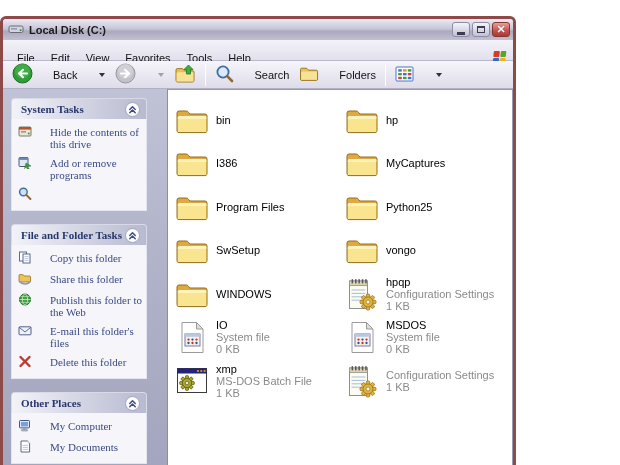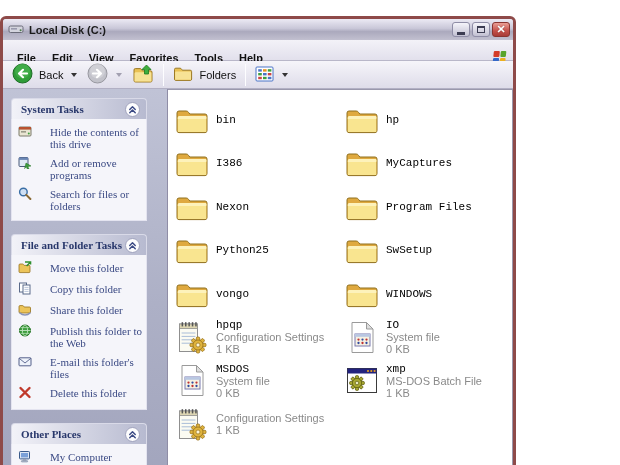--- a/index.html
+++ b/index.html
@@ -17,27 +17,27 @@
   .winbtn { width:18px; height:15px; margin-left:2px; border-radius:3px;
     border:1px solid #8f8da6; display:inline-flex; align-items:center; justify-content:center;
     background:linear-gradient(#f5f4fa, #c2c0d2); position:relative; }
   .winbtn.close { background:linear-gradient(#eb9f96, #c4504a 60%, #a83b37);
     border-color:#8a3431; }
   .glyph-min { width:8px; height:3px; background:#3c3c52; margin-top:7px; }
   .glyph-max { width:8px; height:7px; border:1.5px solid #3c3c52; border-top-width:2.5px; }
   .glyph-close { color:#fff; font-weight:bold; font-size:11px; line-height:1; text-shadow:0 0 1px #7a2a26; }
   
   .menubar { height:21px; flex:0 0 21px; background:linear-gradient(#f3f2f8,#e2e0ec);
-    border-bottom:1px solid #b9b7c9; display:flex; align-items:center; padding:16px 2px 0 6px;font-weight:bold; }
+    border-bottom:1px solid #b9b7c9; display:flex; align-items:center; padding:16px 2px 0 6px; }
   .menu-item { padding:2px 8px 3px 8px; color:#111; cursor:default; }
   .menubar .spacer { flex:1 1 auto; }
   
   .toolbar { height:28px; flex:0 0 28px; background:linear-gradient(#f6f5fa,#dedce9);
     border-bottom:1px solid #b2b0c4; display:flex; align-items:center; padding:0 4px; }
-  .tbtn { display:flex; align-items:center; gap:6px; padding:2px 5px; border-radius:3px; height:26px; }
+  .tbtn { display:flex; align-items:center; gap:20px; padding:2px 5px; border-radius:3px; height:26px; }
   .tbtn .lbl { color:#111; }
   .tsep { width:1px; height:22px; background:#b6b4c6; border-right:1px solid #fdfdff; margin:0 4px; }
   .dropArrow { display:inline-block; width:0; height:0; border-left:3.5px solid transparent;
     border-right:3.5px solid transparent; border-top:4px solid #333; margin-left:2px; }
   .dropArrow.disabled { border-top-color:#a2a0b0; }
   
   .content { flex:1 1 auto; display:flex; overflow:hidden; }
   .sidebar { width:165px; flex:0 0 165px; overflow:hidden;
     background:linear-gradient(180deg,#c0c3d6 0%, #adb0c6 55%, #a2a5bd 100%);
     padding:9px 20px 6px 8px; border-right:1px solid #8f8da6;font-family:Liberation Serif, serif; }
@@ -54,21 +54,21 @@
   .task { display:flex; align-items:flex-start; gap:18px; margin:0 0 6px 0; color:#3b4a84; }
   .task:last-child { margin-bottom:0; }
   .task .ticon { flex:0 0 14px; margin-top:0px; }
   .task .tlabel { line-height:12px; padding-top:1px; }
   
   .main { flex:1 1 auto; background:#fff; border:1px solid #9a98ac; border-left:none;
     overflow:hidden; padding:8px 0 0 5px; }
   .grid { display:grid; grid-template-columns:170px auto; grid-auto-rows:43.5px; }
   .fitem { display:flex; align-items:center; gap:7px; padding-left:2px; }
   .fitem .ficon { flex:0 0 34px; display:flex; justify-content:center; }
-  .fname { color:#000; line-height:12px;font-family:Liberation Mono, monospace; }
+  .fname { color:#000; line-height:12px; }
   .fmeta { color:#8a8a8a; line-height:12px; }
 </style>
 </head>
 <body>
 
 <div class="window">
 
   <div class="titlebar">
     <span>
       <svg width="16" height="13" viewBox="0 0 16 13">
@@ -136,20 +136,29 @@
     <span class="tbtn">
       <span>
         <svg width="22" height="20" viewBox="0 0 22 20">
             <path d="M2 6 Q2 4.6 3.4 4.6 L8 4.6 Q9 4.6 9.6 5.6 L10.4 6.8 L18.5 6.8 Q20 6.8 20 8.2 L20 16.6 Q20 18 18.5 18 L3.5 18 Q2 18 2 16.6 Z" fill="#e9c153" stroke="#9c7a26"></path>
             <path d="M2.6 17.4 L2.6 9.4 Q2.6 8.2 3.8 8.2 L18.2 8.2 Q19.4 8.2 19.4 9.4 L19.4 17.4 Z" fill="#f7e295"></path>
             <path d="M14.5 1 L19 5.5 L16.5 5.5 L16.5 10 L12.5 10 L12.5 5.5 L10 5.5 Z" fill="#3fae3f" stroke="#1e7a1e" stroke-width="0.8"></path>
           </svg>
       </span>
     </span>
     <span class="tsep"></span>
+    <span class="tbtn">
+      <span>
+        <svg width="19" height="19" viewBox="0 0 19 19">
+            <circle cx="8" cy="8" r="5.6" fill="#dce9f8" stroke="#3a6ea5" stroke-width="1.8"></circle>
+            <line x1="12.2" y1="12.2" x2="17" y2="17" stroke="#8a6a35" stroke-width="2.6" stroke-linecap="round"></line>
+          </svg>
+      </span>
+      <span class="lbl">Search</span>
+    </span>
     <span class="tbtn">
       <span>
         <svg width="20" height="17" viewBox="0 0 20 17">
             <path d="M1.5 4.5 Q1.5 3.2 2.8 3.2 L7 3.2 Q8 3.2 8.6 4.2 L9.3 5.2 L17.2 5.2 Q18.6 5.2 18.6 6.6 L18.6 14 Q18.6 15.4 17.2 15.4 L2.9 15.4 Q1.5 15.4 1.5 14 Z" fill="#e9c153" stroke="#9c7a26"></path>
             <path d="M2.1 14.8 L2.1 7.6 Q2.1 6.5 3.2 6.5 L17 6.5 Q18 6.5 18 7.6 L18 14.8 Z" fill="#f7e295"></path>
           </svg>
       </span>
       <span class="lbl">Folders</span>
     </span>
     <span class="tsep"></span>
@@ -204,46 +213,38 @@
                   <rect x="1" y="1.5" width="9" height="2.4" fill="#6a86b4"></rect>
                   <path d="M8 7 L13 10 L9.8 10.6 L11 13 L9.3 13 L8.3 10.8 L6.6 12.6 Z" fill="#3f9e3f" stroke="#1e6e1e" stroke-width="0.5"></path>
                 </svg></span>
               <span class="tlabel">Add or remove programs</span>
             </div>
             <div class="task">
               <span class="ticon"><svg width="14" height="13" viewBox="0 0 14 13">
                   <circle cx="5.4" cy="5" r="3.8" fill="#cfe0f4" stroke="#3a6ea5" stroke-width="1.4"></circle>
                   <line x1="8.3" y1="7.9" x2="12.4" y2="12" stroke="#8a6a35" stroke-width="2" stroke-linecap="round"></line>
                 </svg></span>
-              <span class="tlabel">Search for files or folders</span>
             </div>
           </div>
         </div>
         <div class="panel">
           <div class="panel-header">
             <span class="ptitle">File and Folder Tasks</span>
             <span class="chev">
               <svg width="11" height="11" viewBox="0 0 14 14">
                 <g fill="none" stroke="#3b4a84" stroke-width="1.8" stroke-linecap="round" stroke-linejoin="round">
                   <polyline points="3.5,7 7,3.5 10.5,7"></polyline>
                   <polyline points="3.5,11 7,7.5 10.5,11"></polyline>
                 </g>
               </svg>
             </span>
           </div>
           <div class="panel-body">
             <div class="task">
               <span class="ticon"><svg width="14" height="13" viewBox="0 0 14 13">
-                  <path d="M1 4 Q1 3 2 3 L4.6 3 Q5.3 3 5.7 3.7 L6.2 4.4 L11 4.4 Q12 4.4 12 5.4 L12 10.6 Q12 11.6 11 11.6 L2 11.6 Q1 11.6 1 10.6 Z" fill="#ecc45a" stroke="#97711c" stroke-width="0.8"></path>
-                  <path d="M7 1 L12.6 1 L12.6 3.4 M12.6 1 L8.6 5" stroke="#2f8f2f" stroke-width="1.4" fill="none"></path>
-                </svg></span>
-              <span class="tlabel">Move this folder</span>
-            </div>
-            <div class="task">
-              <span class="ticon"><svg width="14" height="13" viewBox="0 0 14 13">
                   <rect x="1.5" y="1" width="7" height="9" fill="#fff" stroke="#5a6a8a"></rect>
                   <rect x="5" y="3" width="7" height="9" fill="#fff" stroke="#5a6a8a"></rect>
                   <g stroke="#aab8d0" stroke-width="0.8">
                     <line x1="6.4" y1="5.4" x2="10.6" y2="5.4"></line>
                     <line x1="6.4" y1="7.4" x2="10.6" y2="7.4"></line>
                     <line x1="6.4" y1="9.4" x2="10.6" y2="9.4"></line>
                   </g>
                 </svg></span>
               <span class="tlabel">Copy this folder</span>
             </div>
@@ -357,32 +358,20 @@
           <div class="fitem">
             <span class="ficon">
               <svg width="34" height="28" viewBox="0 0 34 28">
                 <path d="M2 7 Q2 5 4 5 L11.2 5 Q12.6 5 13.6 6.4 L14.8 8 L30 8 Q32 8 32 10 L32 24.6 Q32 26.6 30 26.6 L4 26.6 Q2 26.6 2 24.6 Z" fill="#dfa93f" stroke="#90701f"></path>
                 <path d="M2.8 25.9 L2.8 11.7 Q2.8 10 4.5 10 L30.3 10 Q31.3 10 31.3 11.3 L31.3 25.9 Z" fill="#f9e590"></path>
                 <path d="M2.8 13 L31.3 13 L31.3 11.3 Q31.3 10 30.3 10 L4.5 10 Q2.8 10 2.8 11.7 Z" fill="#fdf2bb"></path>
               </svg>
             </span>
             <span>
               <div class="fname">MyCaptures</div>
-            </span>
-          </div>
-          <div class="fitem">
-            <span class="ficon">
-              <svg width="34" height="28" viewBox="0 0 34 28">
-                <path d="M2 7 Q2 5 4 5 L11.2 5 Q12.6 5 13.6 6.4 L14.8 8 L30 8 Q32 8 32 10 L32 24.6 Q32 26.6 30 26.6 L4 26.6 Q2 26.6 2 24.6 Z" fill="#dfa93f" stroke="#90701f"></path>
-                <path d="M2.8 25.9 L2.8 11.7 Q2.8 10 4.5 10 L30.3 10 Q31.3 10 31.3 11.3 L31.3 25.9 Z" fill="#f9e590"></path>
-                <path d="M2.8 13 L31.3 13 L31.3 11.3 Q31.3 10 30.3 10 L4.5 10 Q2.8 10 2.8 11.7 Z" fill="#fdf2bb"></path>
-              </svg>
-            </span>
-            <span>
-              <div class="fname">Nexon</div>
             </span>
           </div>
           <div class="fitem">
             <span class="ficon">
               <svg width="34" height="28" viewBox="0 0 34 28">
                 <path d="M2 7 Q2 5 4 5 L11.2 5 Q12.6 5 13.6 6.4 L14.8 8 L30 8 Q32 8 32 10 L32 24.6 Q32 26.6 30 26.6 L4 26.6 Q2 26.6 2 24.6 Z" fill="#dfa93f" stroke="#90701f"></path>
                 <path d="M2.8 25.9 L2.8 11.7 Q2.8 10 4.5 10 L30.3 10 Q31.3 10 31.3 11.3 L31.3 25.9 Z" fill="#f9e590"></path>
                 <path d="M2.8 13 L31.3 13 L31.3 11.3 Q31.3 10 30.3 10 L4.5 10 Q2.8 10 2.8 11.7 Z" fill="#fdf2bb"></path>
               </svg>
             </span>

